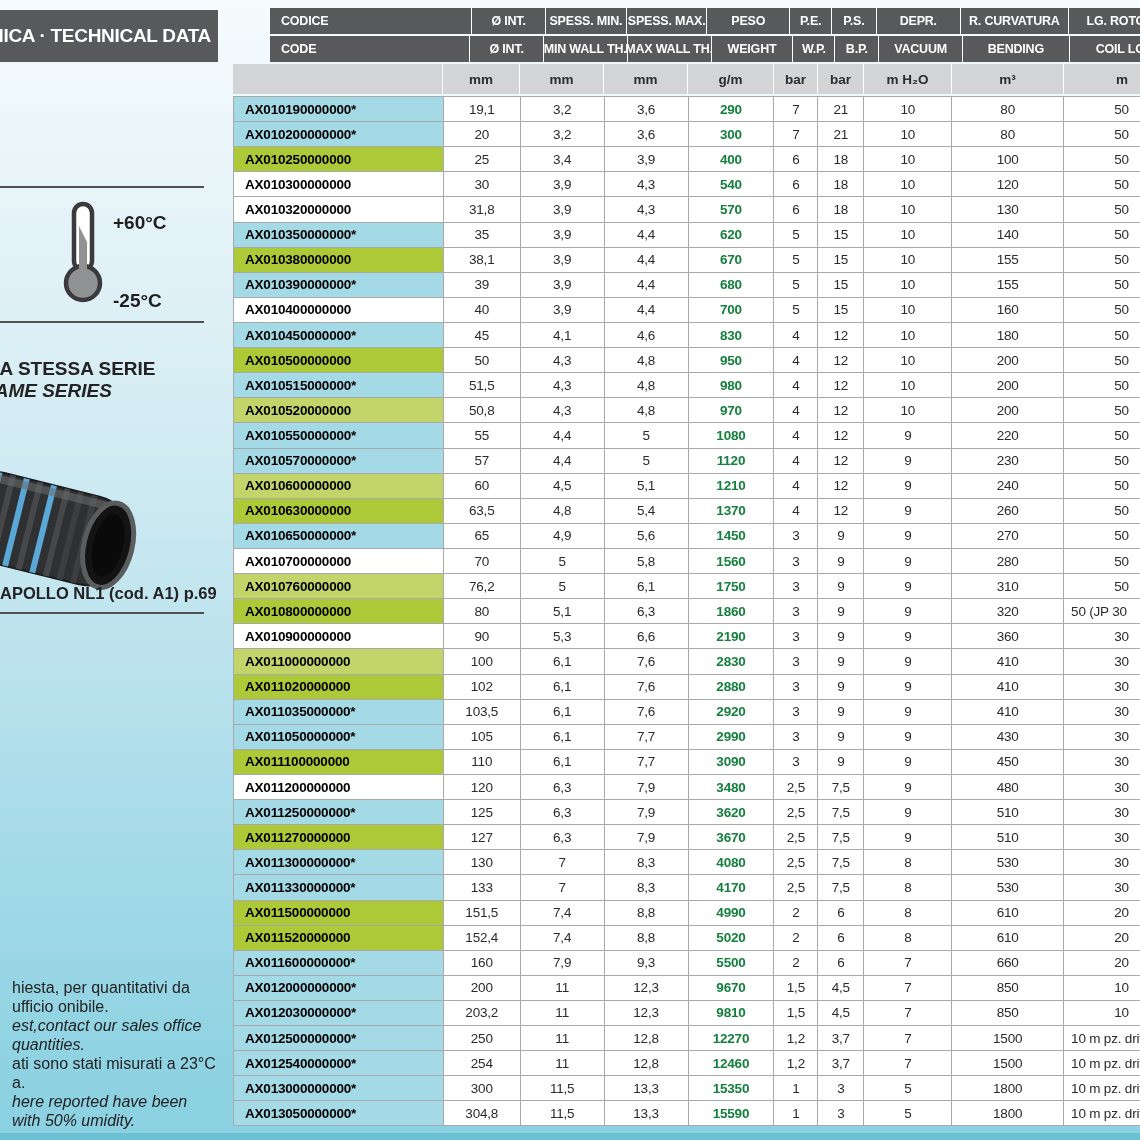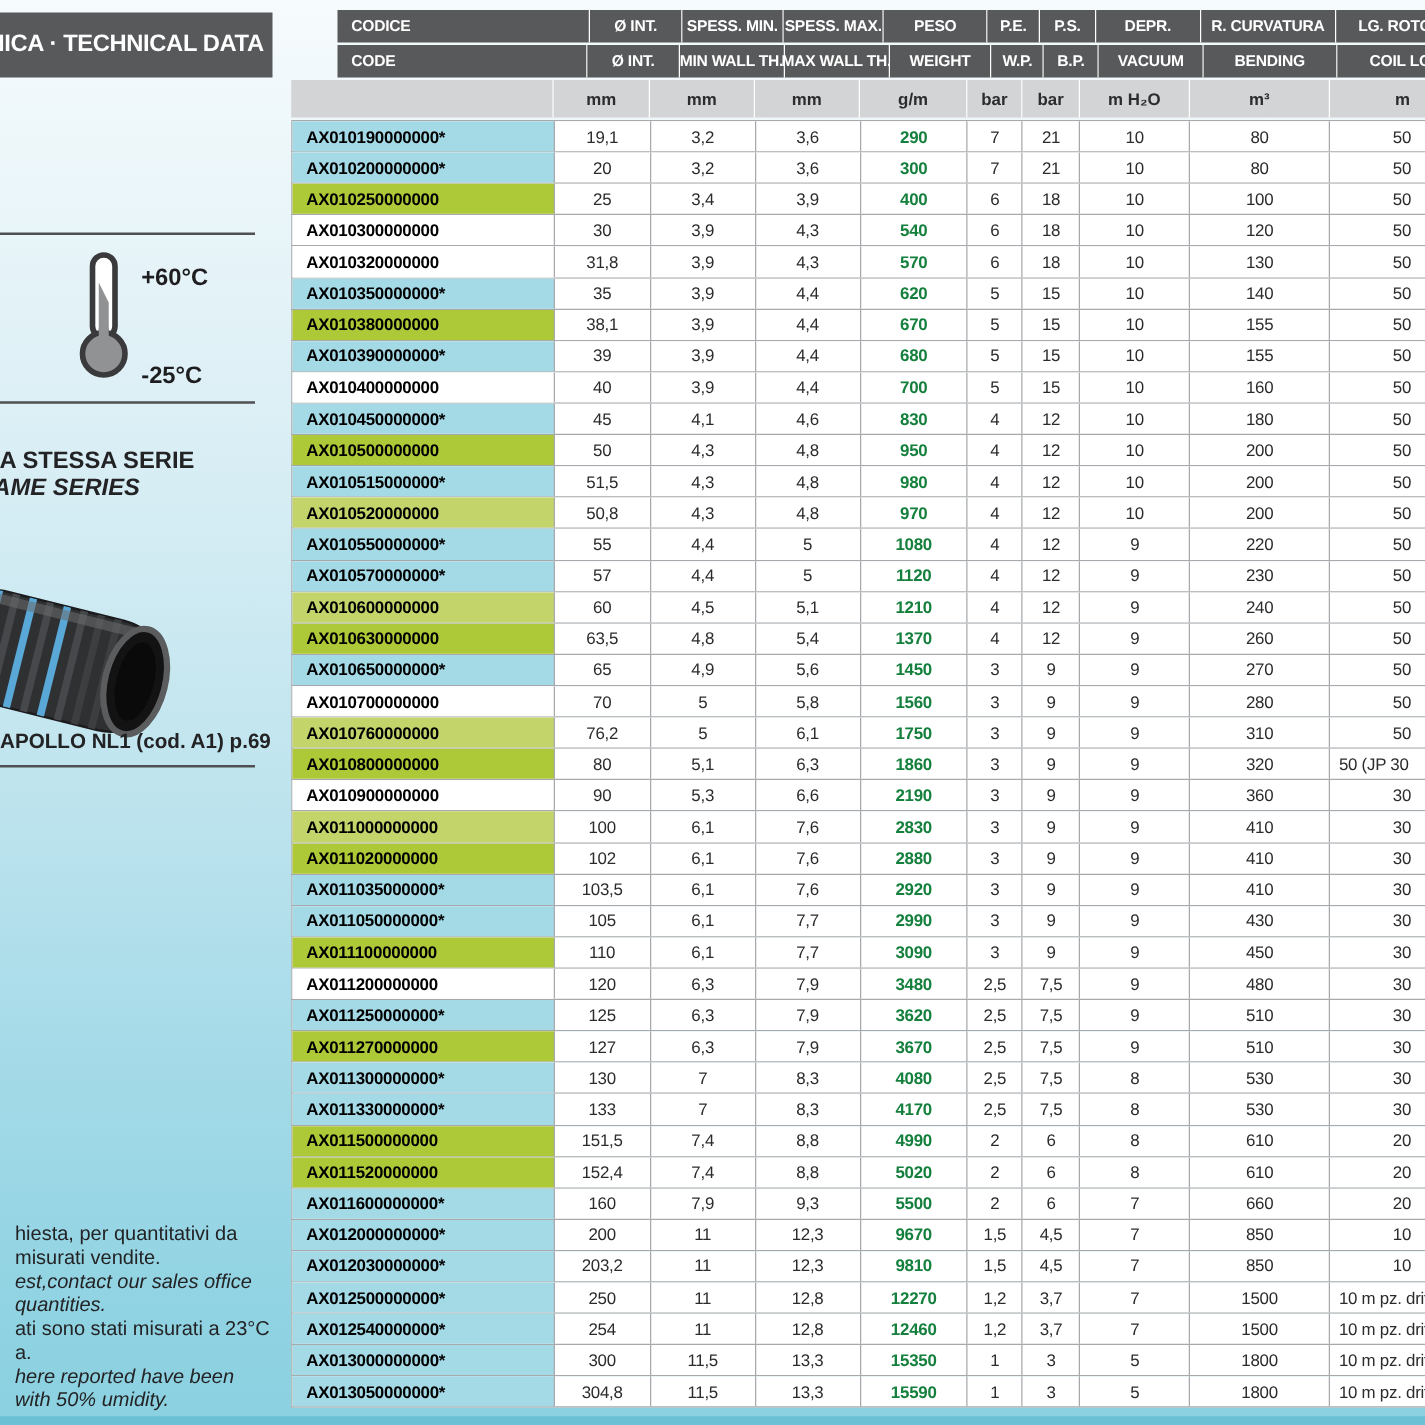--- a/index.html
+++ b/index.html
@@ -104,21 +104,21 @@
       <ellipse cx="168" cy="78" rx="24" ry="43" fill="#131314" stroke="#5a5c5e" stroke-width="5"></ellipse>
       <ellipse cx="168" cy="78" rx="15" ry="32" fill="#0a0a0b"></ellipse>
     </g>
   </svg>
 
   <div class="apolloref">APOLLO NL1  (cod. A1) p.69</div>
   <div class="hrule" style="top:612px;"></div>
 
   <div class="notes">
       <div class="note-line">hiesta, per quantitativi da</div>
-      <div class="note-line">misurati vendite.</div>
+      <div class="note-line">ufficio onibile.</div>
       <div class="note-line italic">est,contact our sales office</div>
       <div class="note-line italic">quantities.</div>
       <div class="note-line gap">ati sono stati misurati a 23°C</div>
       <div class="note-line">a.</div>
       <div class="note-line italic">here reported have been</div>
       <div class="note-line italic">with 50% umidity.</div>
     </div>
 
   <div id="spec-table">
       <div class="trow hrow">

